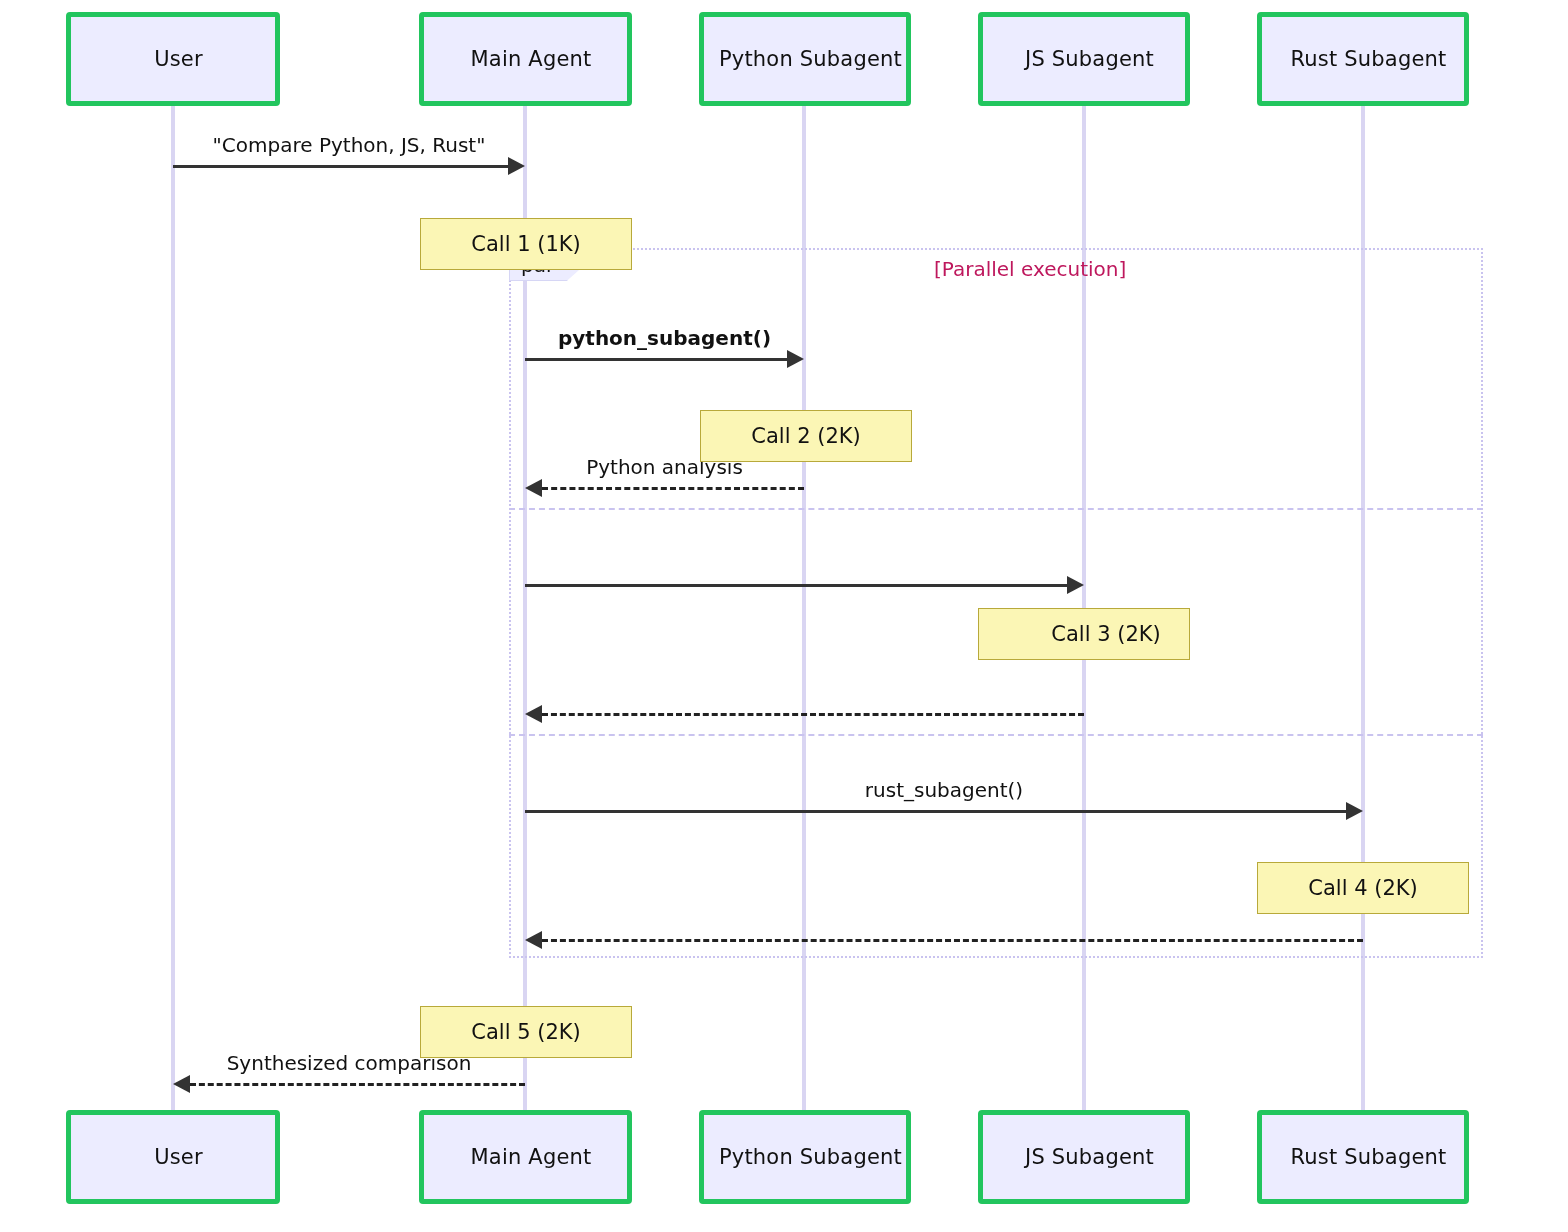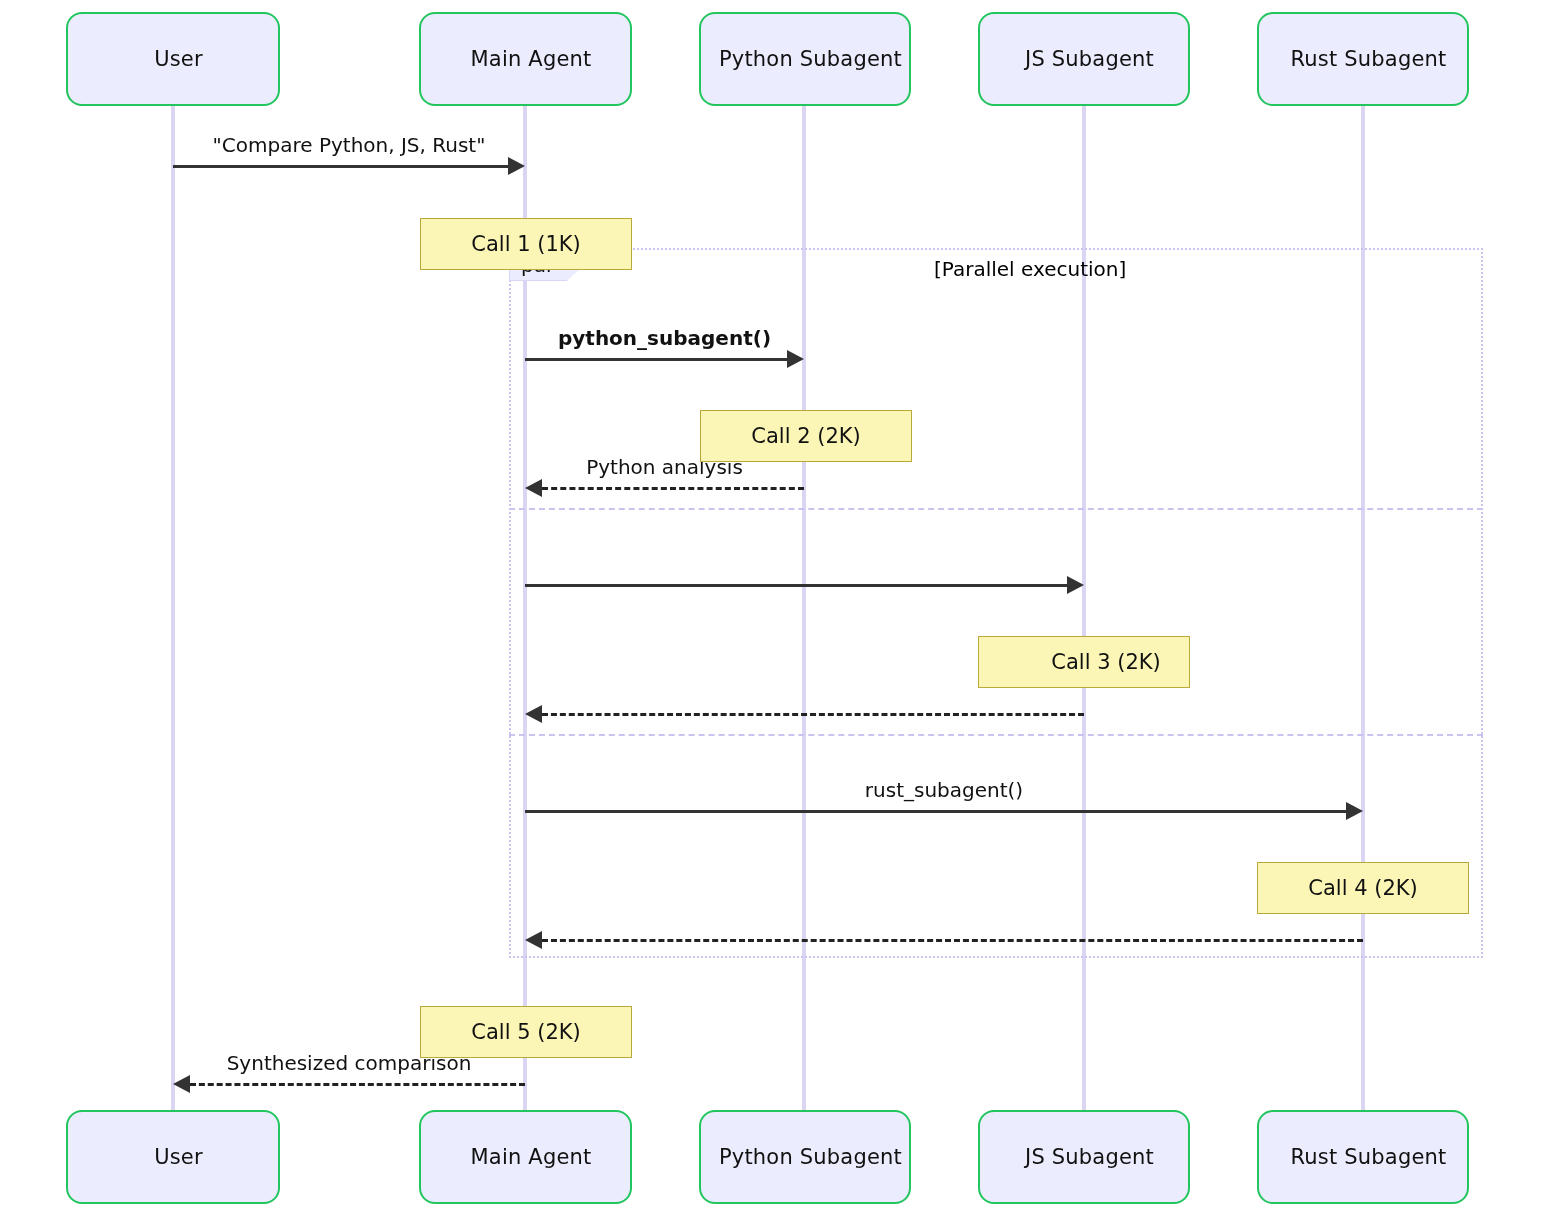--- a/index.html
+++ b/index.html
@@ -19,22 +19,22 @@
     width: 1568px;
     height: 1232px;
     background: #ffffff;
   }
 
   
   .actor-box {
     position: absolute;
     box-sizing: border-box;
     background: #ECECFF;
-    border: 2px solid #22c55e;
-    border-radius: 16px;
+    border: 5px solid #22c55e;
+    border-radius: 4px;
     display: flex;
     align-items: center;
     justify-content: center;
     color: #111111;
     font-size: 21px;
     letter-spacing: .2px;
     padding-left: 11px;
   }
 
   
@@ -116,21 +116,21 @@
     color: #111111;
     font-size: 20px;
     display: flex;
     align-items: center;
     padding-left: 11px;
     clip-path: polygon(0 0, 100% 0, 100% 55%, 78% 100%, 0 100%);
     z-index: 4;
   }
   .frag-title {
     position: absolute;
-    color: #000000;
+    color: #be185d;
     font-size: 20px;
     white-space: nowrap;
     z-index: 4;
   }
 </style>
 </head>
 <body>
 
 <div id="diagram">
 
@@ -176,21 +176,21 @@
 
   <div class="msg dashed" style="left:542px; top:939px; width:821px;"></div>
   <div class="arrowhead left" style="left:525px; top:931px;"></div>
 
   <div class="msg-label" style="left:173px; top:1051px; width:352px;">Synthesized comparison</div>
   <div class="msg dashed" style="left:190px; top:1083px; width:335px;"></div>
   <div class="arrowhead left" style="left:173px; top:1075px;"></div>
 
   <div class="note" style="left:420px;  top:182px; width:212px; height:52px;">Call 1 (1K)</div>
   <div class="note" style="left:700px;  top:374px; width:212px; height:52px;">Call 2 (2K)</div>
-  <div class="note" style="left:978px;  top:600px; width:212px; height:52px;padding-left:44px;">Call 3 (2K)</div>
+  <div class="note" style="left:978px;  top:572px; width:212px; height:52px;padding-left:44px;">Call 3 (2K)</div>
   <div class="note" style="left:1257px; top:826px; width:212px; height:52px;">Call 4 (2K)</div>
   <div class="note" style="left:420px;  top:970px; width:212px; height:52px;">Call 5 (2K)</div>
 
   <div class="actor-box" style="left:66px;   top:1110px; width:214px; height:94px;">User</div>
   <div class="actor-box" style="left:419px;  top:1110px; width:213px; height:94px;">Main Agent</div>
   <div class="actor-box" style="left:699px;  top:1110px; width:212px; height:94px;">Python Subagent</div>
   <div class="actor-box" style="left:978px;  top:1110px; width:212px; height:94px;">JS Subagent</div>
   <div class="actor-box" style="left:1257px; top:1110px; width:212px; height:94px;">Rust Subagent</div>
 
 </div>

